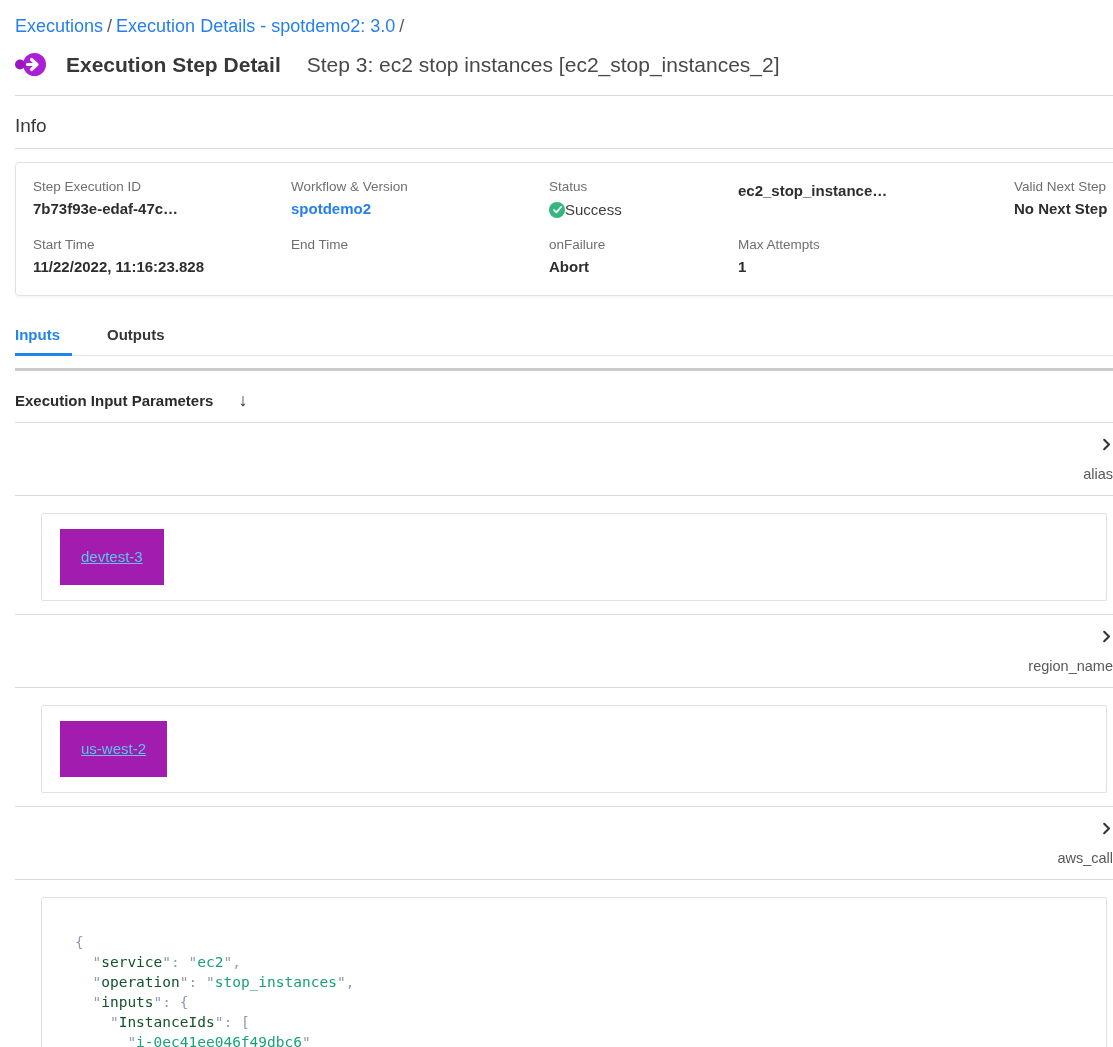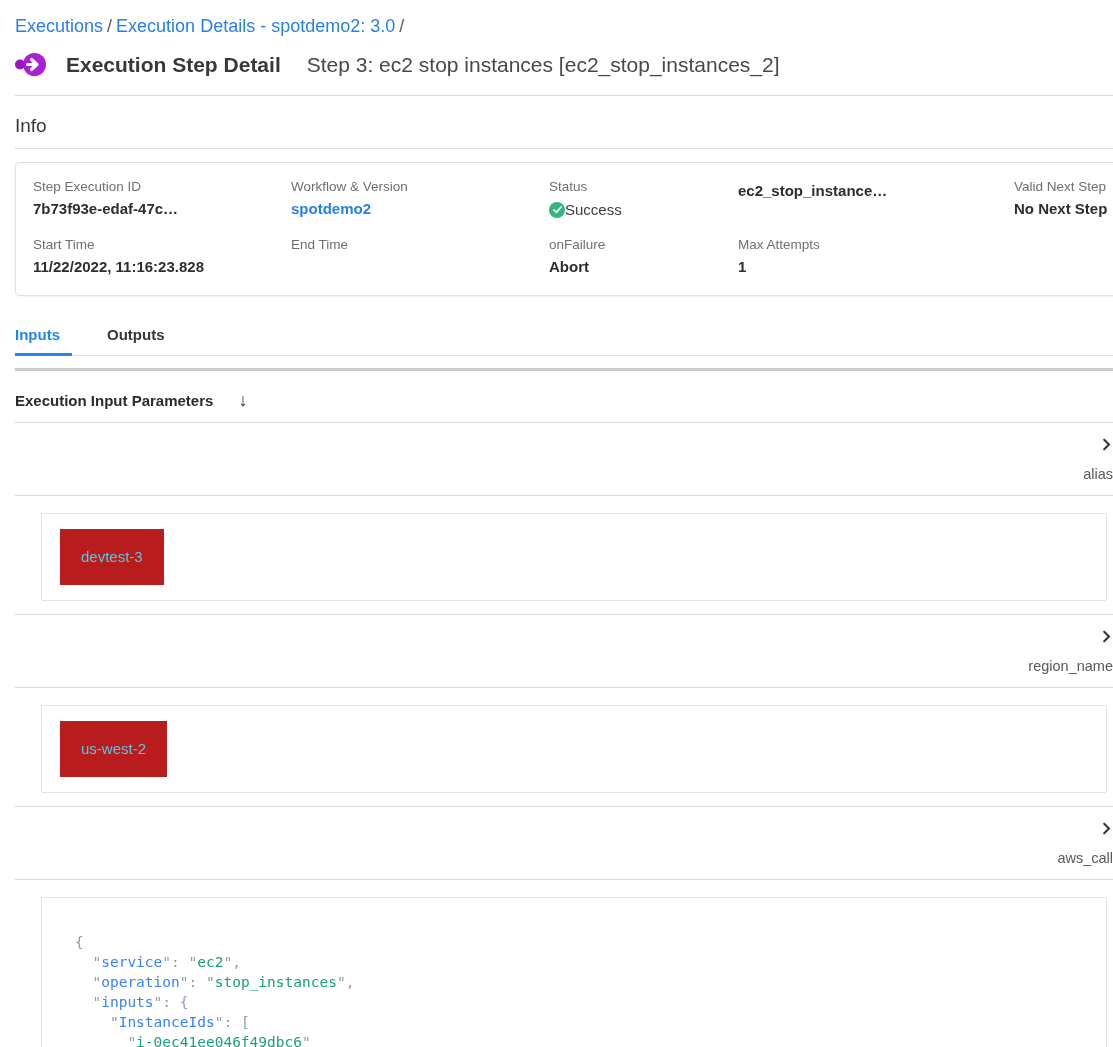--- a/index.html
+++ b/index.html
@@ -62,33 +62,33 @@
 
   .section-header { display:flex; align-items:flex-end; gap:15px; padding:15px 0 13px 7px; cursor:pointer;flex-direction:column; }
   .section-label { font-size:14.5px; color:#585858; }
   .chev { display:inline-flex; }
 
   .section-panel {
     margin:17px 6px 13px 26px;
     border:1px solid #e2e2e2; border-radius:2px;
     padding:15px 18px; min-height:88px;
   }
-  .chip { display:inline-block; background:#b91c1c; padding:18px 21px;
-          font-size:15px; color:#5bc5ea; line-height:20px; }
+  .chip { display:inline-block; background:#a21caf; padding:18px 21px;
+          font-size:15px; color:#5bc5ea; line-height:20px;text-decoration:underline; }
 
   .code-panel {
     margin:17px 6px 0 26px;
     border:1px solid #e2e2e2; border-radius:2px;
     padding:34px 12px 14px 33px; min-height:250px;
   }
   pre.code {
     margin:0; font-family:"DejaVu Sans Mono", monospace;
     font-size:14.5px; line-height:20px; color:#8e9cb0;
   }
-  .jk { color:#3b82f6; }
+  .jk { color:#14532d; }
   .js { color:#1aa179;text-align:right; }
 </style>
 </head>
 <body>
 
 <div class="page">
 
   <div class="breadcrumb">
     <a>Executions</a><span class="bc-sep">/</span><a>Execution Details - spotdemo2: 3.0</a><span class="bc-sep">/</span>
   </div>

